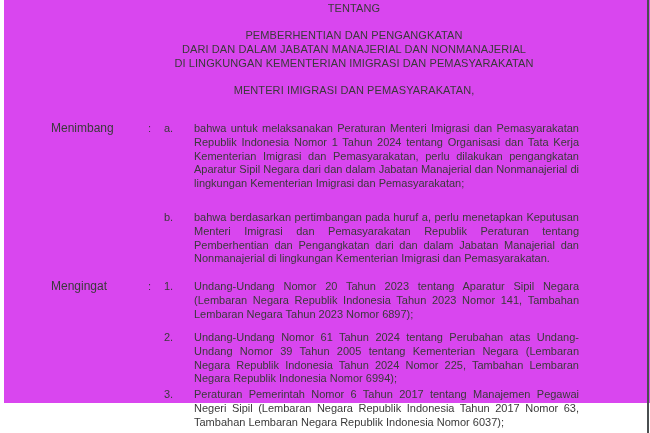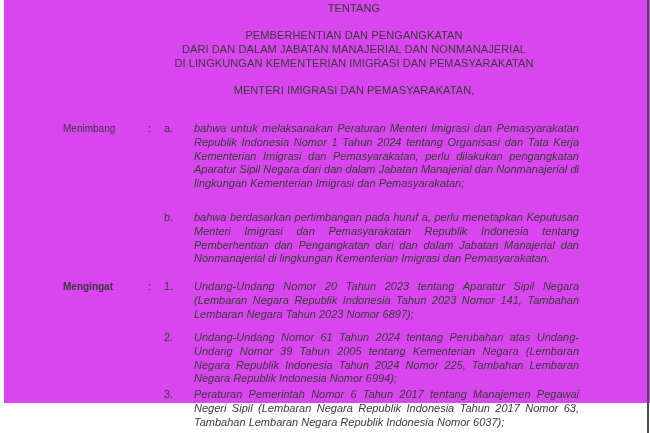--- a/index.html
+++ b/index.html
@@ -40,23 +40,22 @@
       white-space: nowrap;
     }
     .section {
       position: absolute;
       left: 0;
       width: 648px;
     }
     .sec-label {
       position: absolute;
       left: 47px;
-      font-size: 10px;
+      font-size: 12px;
       line-height: 13.8px;
-      margin-left: 12px;
     }
     .sec-colon {
       position: absolute;
       left: 144px;
       font-size: 11px;
       line-height: 13.8px;
     }
     .item {
       position: absolute;
       left: 0;
@@ -68,21 +67,20 @@
       font-size: 11px;
       line-height: 13.8px;
     }
     .item-text {
       position: absolute;
       left: 190px;
       width: 385px;
       font-size: 11px;
       line-height: 13.8px;
       text-align: justify;
-      font-style: italic;
     }
   </style>
 </head>
 <body>
 
 <div class="page">
 
   <div class="center-line" style="top:2px;">TENTANG</div>
 
   <div class="center-line" style="top:29px;">PEMBERHENTIAN DAN PENGANGKATAN</div>
@@ -95,26 +93,26 @@
     <span class="sec-label" style="top:0;">Menimbang</span>
     <span class="sec-colon" style="top:0;">:</span>
 
     <div class="item" style="top:0;">
       <span class="item-marker">a.</span>
       <div class="item-text">bahwa untuk melaksanakan Peraturan Menteri Imigrasi dan Pemasyarakatan Republik Indonesia Nomor 1 Tahun 2024 tentang Organisasi dan Tata Kerja Kementerian Imigrasi dan Pemasyarakatan, perlu dilakukan pengangkatan Aparatur Sipil Negara dari dan dalam Jabatan Manajerial dan Nonmanajerial di lingkungan Kementerian Imigrasi dan Pemasyarakatan;</div>
     </div>
 
     <div class="item" style="top:89px;">
       <span class="item-marker">b.</span>
-      <div class="item-text">bahwa berdasarkan pertimbangan pada huruf a, perlu menetapkan Keputusan Menteri Imigrasi dan Pemasyarakatan Republik Indonesia tentang Pemberhentian dan Pengangkatan dari dan dalam Jabatan Manajerial dan Nonmanajerial di lingkungan Kementerian Imigrasi dan Pemasyarakatan.</div>
+      <div class="item-text">bahwa berdasarkan pertimbangan pada huruf a, perlu menetapkan Keputusan Menteri Imigrasi dan Pemasyarakatan Republik Peraturan tentang Pemberhentian dan Pengangkatan dari dan dalam Jabatan Manajerial dan Nonmanajerial di lingkungan Kementerian Imigrasi dan Pemasyarakatan.</div>
     </div>
   </div>
 
   <div class="section" style="top:280px;">
-    <span class="sec-label" style="top:0;font-weight:bold;">Mengingat</span>
+    <span class="sec-label" style="top:0;">Mengingat</span>
     <span class="sec-colon" style="top:0;">:</span>
 
     <div class="item" style="top:0;">
       <span class="item-marker">1.</span>
       <div class="item-text">Undang-Undang Nomor 20 Tahun 2023 tentang Aparatur Sipil Negara (Lembaran Negara Republik Indonesia Tahun 2023 Nomor 141, Tambahan Lembaran Negara Tahun 2023 Nomor 6897);</div>
     </div>
 
     <div class="item" style="top:51px;">
       <span class="item-marker">2.</span>
       <div class="item-text">Undang-Undang Nomor 61 Tahun 2024 tentang Perubahan atas Undang-Undang Nomor 39 Tahun 2005 tentang Kementerian Negara (Lembaran Negara Republik Indonesia Tahun 2024 Nomor 225, Tambahan Lembaran Negara Republik Indonesia Nomor 6994);</div>

